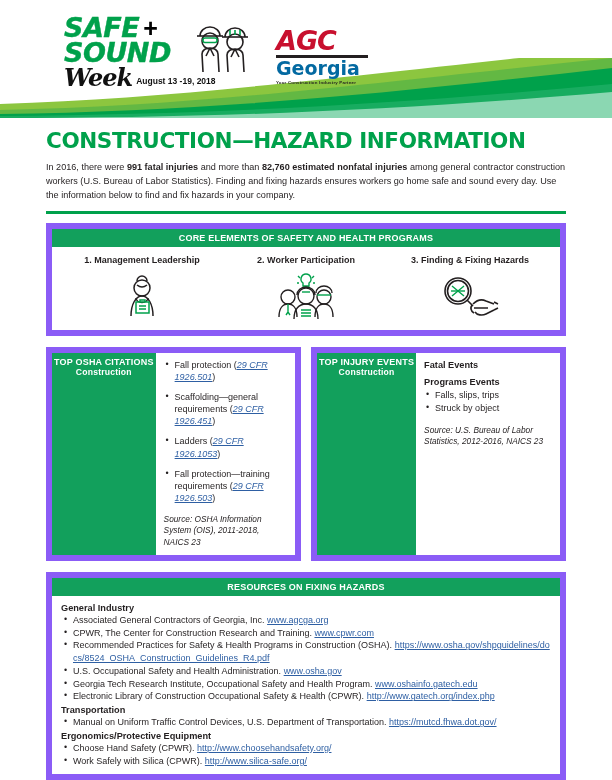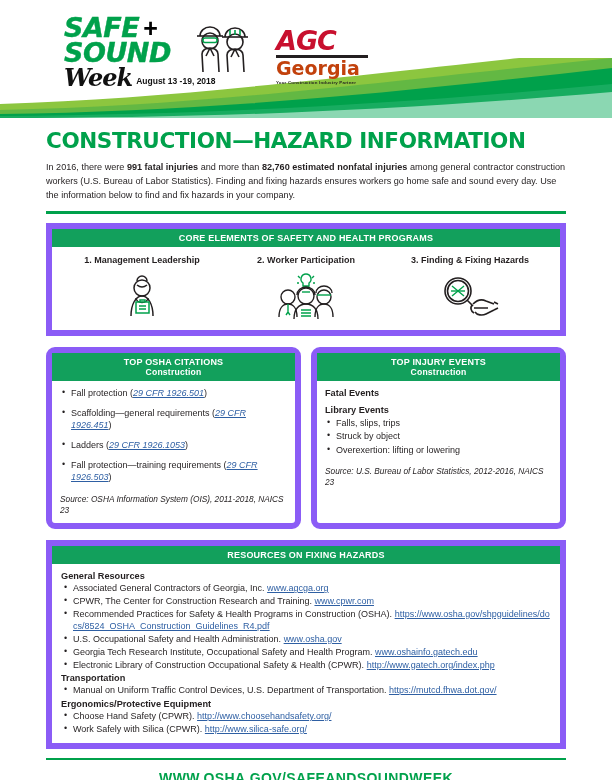--- a/index.html
+++ b/index.html
@@ -32,21 +32,21 @@
     font-family: "DejaVu Serif", serif;
     font-style: italic; font-weight: bold;
     font-size: 24px; color: #111; letter-spacing: -1px;
   }
   .ss-date { font-size: 8.5px; font-weight: bold; color: #111; margin: 0 0 3px 4px; white-space: nowrap; }
   .ss-people { position: absolute; right: 0px; top: 2px; }
 
   .agc-logo { width: 92px; padding-top: 4px; }
   .agc-top { font-family:"DejaVu Sans", sans-serif; font-weight: bold; font-style: italic; font-size: 27px; color:#c8102e; letter-spacing:-1px; line-height: 1; }
   .agc-rule { height: 3px; background:#231f20; margin: 1px 0 1px 0; }
-  .agc-georgia { font-family:"DejaVu Sans", sans-serif; font-weight: bold; font-size: 19px; color:#c2410c; line-height: 1.05; }
+  .agc-georgia { font-family:"DejaVu Sans", sans-serif; font-weight: bold; font-size: 19px; color:#0369a1; line-height: 1.05; }
   .agc-tag { font-size: 4.4px; font-weight: bold; color:#231f20; letter-spacing: 0.2px; margin-top: 2px; }
 
   .swoosh { position: absolute; left: 0; top: 58px; width: 612px; height: 60px; }
 
   
   .content { position: absolute; left: 0; top: 118px; width: 612px; }
   .inner { padding: 0 46px; }
 
   h1.title {
     color: #00a14b;
@@ -72,21 +72,21 @@
 
   
   .core-row { display: flex; }
   .core-col { flex: 1; text-align: center; padding-top: 2px; }
   .core-label { font-weight: bold; font-size: 9px; color:#231f20; }
   .core-icon { height: 54px; display:flex; align-items:center; justify-content:center; margin-top: 4px; }
 
   
   .two-col { display: flex; gap: 10px; margin-top: 11px; }
   .col { flex: 1; display: flex; flex-direction: column; }
-  .col .panel { flex: 1; display:flex; flex-direction: column; border-radius: 9px; }
+  .col .panel { flex: 1; display:flex; flex-direction: row; }
   .col .panel-body { flex: 1; }
 
   ul.bul { list-style: none; }
   ul.bul li { position: relative; padding-left: 11px; font-size: 9px; line-height: 1.35; color:#231f20; }
   ul.bul li::before { content: "•"; position:absolute; left: 2px; top: -1px; font-size: 9px; color:#231f20; }
   .sp li { margin-bottom: 8px; }
   .tight li { margin-bottom: 1.5px; }
   .lnk { color: #2e5fa3; text-decoration: underline; font-style: italic; }
   .sub-head { font-weight: bold; font-size: 9.2px; margin: 1px 0 2px 0; }
   .sub-head.second { margin-top: 7px; }
@@ -271,38 +271,37 @@
         </div>
 
         <div class="col">
           <div class="panel">
             <div class="panel-head">
               <span>TOP INJURY EVENTS</span>
               <span class="sub">Construction</span>
             </div>
             <div class="panel-body">
               <div class="sub-head">Fatal Events</div>
-              <div class="sub-head second">Library Events</div>
+              <div class="sub-head second">Programs Events</div>
               <ul class="bul tight">
                 <li>Falls, slips, trips</li>
                 <li>Struck by object</li>
-                <li>Overexertion: lifting or lowering</li>
               </ul>
               <div class="source">Source: U.S. Bureau of Labor Statistics, 2012-2016, NAICS 23</div>
             </div>
           </div>
         </div>
 
       </div>
 
       <div class="panel resources">
         <div class="panel-head">RESOURCES ON FIXING HAZARDS</div>
         <div class="panel-body res-body">
 
-          <div class="res-group">General Resources</div>
+          <div class="res-group">General Industry</div>
           <ul class="res">
             <li><span>Associated General Contractors of Georgia, Inc.  </span><span class="url">www.agcga.org</span></li>
             <li><span>CPWR, The Center for Construction Research and Training. </span><span class="url">www.cpwr.com</span></li>
             <li><span>Recommended Practices for Safety &amp; Health Programs in Construction (OSHA). </span><span class="url">https://www.osha.gov/shpguidelines/docs/8524_OSHA_Construction_Guidelines_R4.pdf</span></li>
             <li><span>U.S. Occupational Safety and Health Administration. </span><span class="url">www.osha.gov</span></li>
             <li><span>Georgia Tech Research Institute, Occupational Safety and Health Program. </span><span class="url">www.oshainfo.gatech.edu</span></li>
             <li><span>Electronic Library of Construction Occupational Safety &amp; Health (CPWR). </span><span class="url">http://www.gatech.org/index.php</span></li>
           </ul>
 
           <div class="res-group">Transportation</div>

